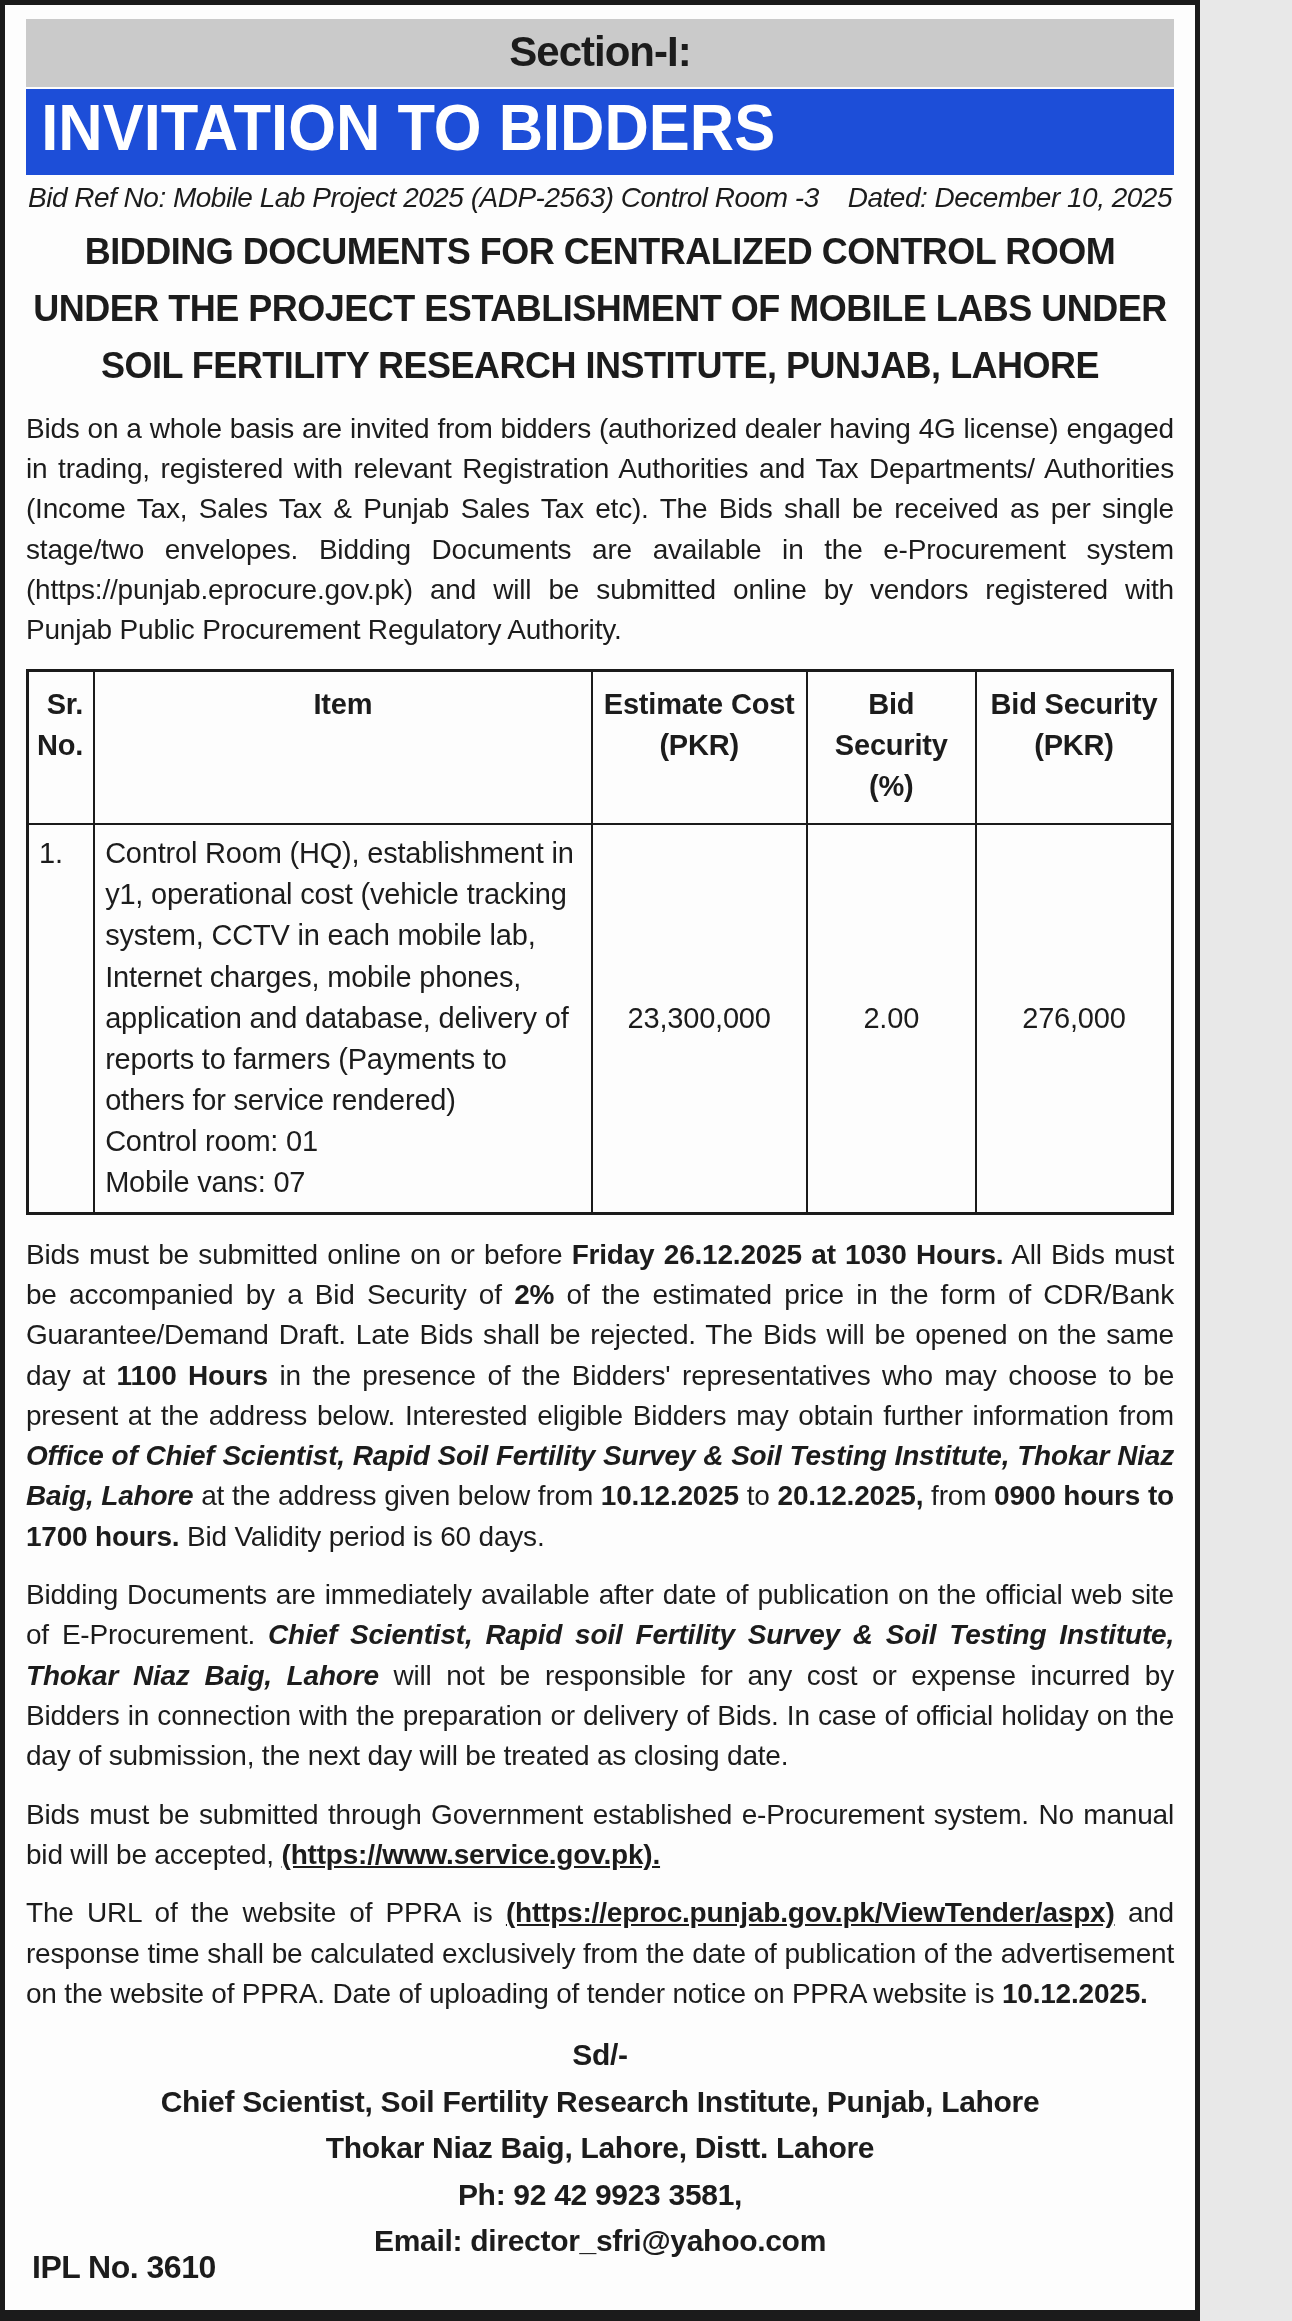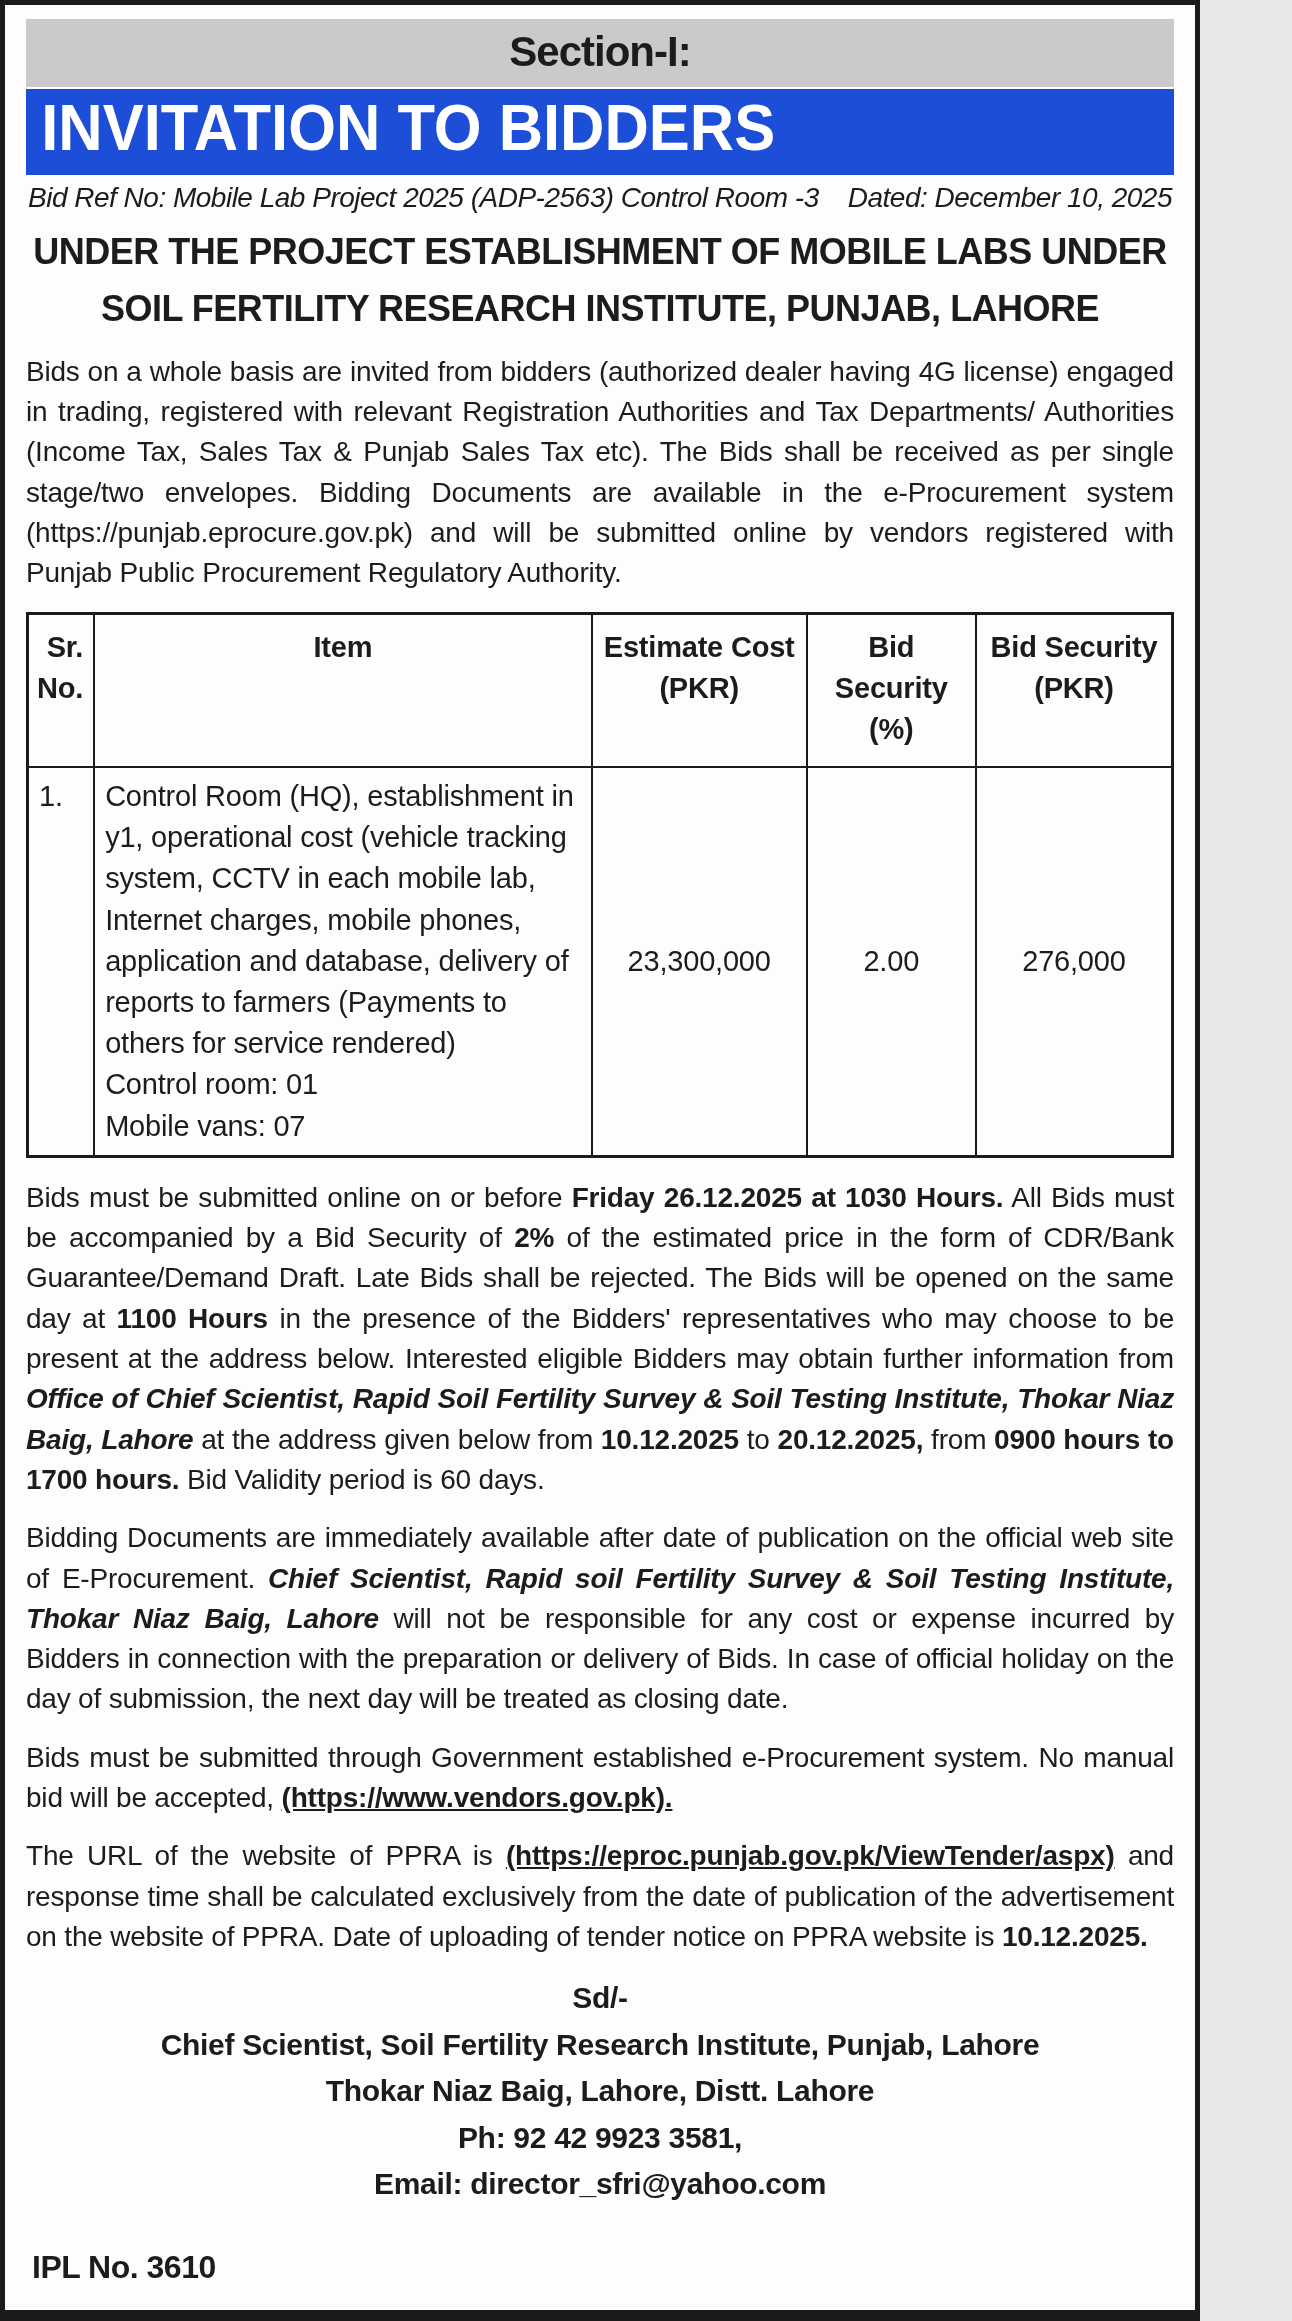--- a/index.html
+++ b/index.html
@@ -70,20 +70,21 @@
   <div class="blackbar">
     <span>INVITATION TO BIDDERS</span>
   </div>
 
   <div class="refline">
     <span>Bid Ref No: Mobile Lab Project 2025 (ADP-2563) Control Room -3</span>
     <span>Dated: December 10, 2025</span>
   </div>
 
   <div class="doc-title">
+    <div>BIDDING DOCUMENTS FOR CENTRALIZED CONTROL ROOM</div>
     <div>UNDER THE PROJECT ESTABLISHMENT OF MOBILE LABS UNDER</div>
     <div>SOIL FERTILITY RESEARCH INSTITUTE, PUNJAB, LAHORE</div>
   </div>
 
   <p class="para">
     <span>Bids on a whole basis are invited from bidders (authorized dealer having 4G license) engaged in trading, registered with relevant Registration Authorities and Tax Departments/ Authorities (Income Tax, Sales Tax &amp; Punjab Sales Tax etc). The Bids shall be received as per single stage/two envelopes. Bidding Documents are available in the e-Procurement system (https://punjab.eprocure.gov.pk) and will be submitted online by vendors registered with Punjab Public Procurement Regulatory Authority.</span>
   </p>
 
   <table class="bid">
     <colgroup>
@@ -114,21 +115,21 @@
         <td class="num-cell">2.00</td>
         <td class="num-cell">276,000</td>
       </tr>
     </tbody>
   </table>
 
   <p class="para"><span>Bids must be submitted online on or before </span><span class="b">Friday 26.12.2025 at 1030 Hours.</span><span> All Bids must be accompanied by a Bid Security of </span><span class="b">2%</span><span> of the estimated price in the form of CDR/Bank Guarantee/Demand Draft. Late Bids shall be rejected. The Bids will be opened on the same day at </span><span class="b">1100 Hours</span><span> in the presence of the Bidders' representatives who may choose to be present at the address below. Interested eligible Bidders may obtain further information from </span><span class="bi">Office of Chief Scientist, Rapid Soil Fertility Survey &amp; Soil Testing Institute, Thokar Niaz Baig, Lahore</span><span> at the address given below from </span><span class="b">10.12.2025</span><span> to </span><span class="b">20.12.2025,</span><span> from </span><span class="b">0900 hours to 1700 hours.</span><span> Bid Validity period is 60 days.</span></p>
 
   <p class="para"><span>Bidding Documents are immediately available after date of publication on the official web site of E-Procurement. </span><span class="bi">Chief Scientist, Rapid soil Fertility Survey &amp; Soil Testing Institute, Thokar Niaz Baig, Lahore</span><span> will not be responsible for any cost or expense incurred by Bidders in connection with the preparation or delivery of Bids. In case of official holiday on the day of submission, the next day will be treated as closing date.</span></p>
 
-  <p class="para"><span>Bids must be submitted through Government established e-Procurement system. No manual bid will be accepted, </span><span class="bu">(https://www.vendors.gov.pk).</span></p>
+  <p class="para"><span>Bids must be submitted through Government established e-Procurement system. No manual bid will be accepted, </span><span class="bu">(https://www.service.gov.pk).</span></p>
 
   <p class="para"><span>The URL of the website of PPRA is </span><span class="bu">(https://eproc.punjab.gov.pk/ViewTender/aspx)</span><span> and response time shall be calculated exclusively from the date of publication of the advertisement on the website of PPRA. Date of uploading of tender notice on PPRA website is </span><span class="b">10.12.2025.</span></p>
 
   <div class="footer-block">
     <div>Sd/-</div>
     <div>Chief Scientist, Soil Fertility Research Institute, Punjab, Lahore</div>
     <div>Thokar Niaz Baig, Lahore, Distt. Lahore</div>
     <div>Ph: 92 42 9923 3581,</div>
     <div>Email: director_sfri@yahoo.com</div>
   </div>

